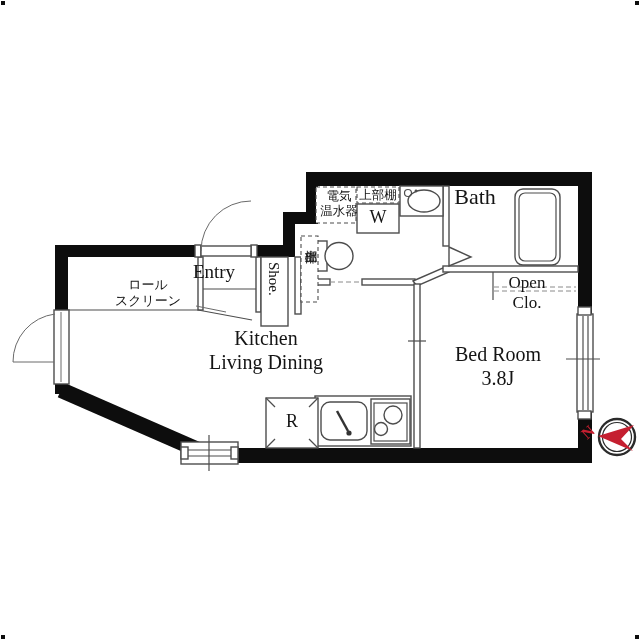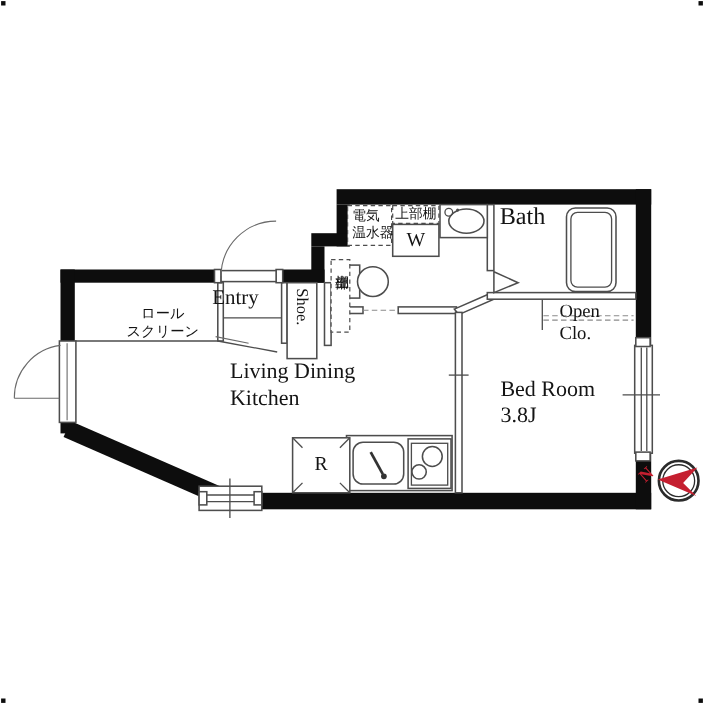--- a/index.html
+++ b/index.html
@@ -15,21 +15,21 @@
   .thin   { fill:none; stroke:#4d4d4d; stroke-width:1.2; }
   .thin2  { fill:none; stroke:#6a6a6a; stroke-width:1; }
   .fixture{ fill:#ffffff; stroke:#4d4d4d; stroke-width:1.4; }
   .dashbox{ fill:#ffffff; stroke:#4d4d4d; stroke-width:1.1; stroke-dasharray:4 3; }
   .dashln { fill:none; stroke:#8a8a8a; stroke-width:1; stroke-dasharray:5 3; }
   .compass-ring { fill:none; stroke:#2b2b2b; }
   .compass-arrow{ fill:#c51f30; stroke:none; }
 
   
   .lbl { position:absolute; color:#141414; white-space:nowrap; line-height:1.2; }
-  .ctr { transform:translate(-50%,0); text-align:left; }
+  .ctr { transform:translate(-50%,0); text-align:center; }
   .ctr-both { transform:translate(-50%,-50%); text-align:center; }
   .room-big   { font-size:20px; }
   .room-mid   { font-size:22px; }
   .jp-small   { font-size:12.5px; }
   .vert { writing-mode:vertical-rl; text-orientation:mixed; }
   .roll-screen { text-align:center; font-size:13px; line-height:1.2; }
   .compass-n {
     color:#c51f30; font-size:16px; font-weight:bold;
     transform:translate(-50%,-50%) rotate(-42deg);
   }
@@ -170,22 +170,22 @@
       <polygon class="compass-arrow" points="598,436 634,425 621,439 633,451"></polygon>
     </g>
   </svg>
 
   <div class="corner-mark" style="left:1px;top:1px"></div>
   <div class="corner-mark" style="right:1px;top:1px"></div>
   <div class="corner-mark" style="left:1px;bottom:1px"></div>
   <div class="corner-mark" style="right:1px;bottom:1px"></div>
 
   <div class="lbl ctr room-big" style="left:266px;top:326px">
+    <div>Kitchen</div>
     <div>Living Dining</div>
-    <div>Kitchen</div>
   </div>
 
   <div class="lbl ctr room-big" style="left:498px;top:342px">
     <div>Bed Room</div>
     <div>3.8J</div>
   </div>
 
   <div class="lbl ctr-both room-mid" style="left:475px;top:197px">Bath</div>
 
   <div class="lbl ctr-both" style="left:214px;top:272px;font-size:19px">Entry</div>

